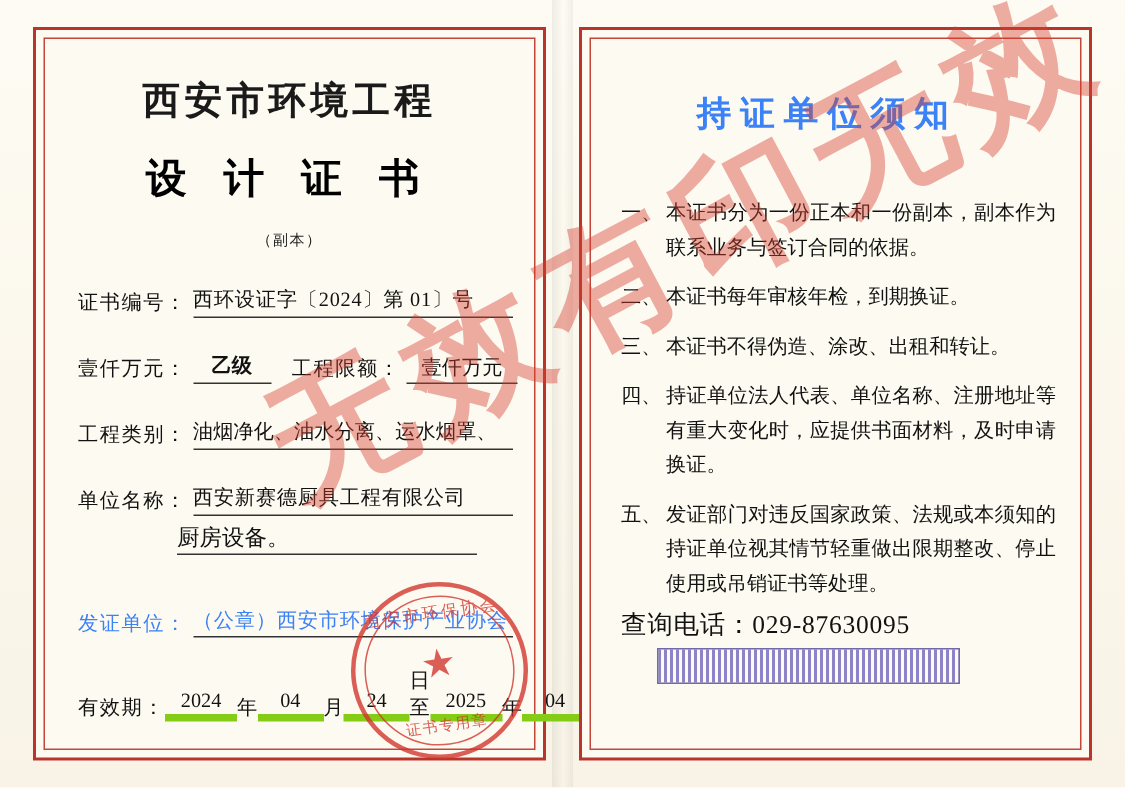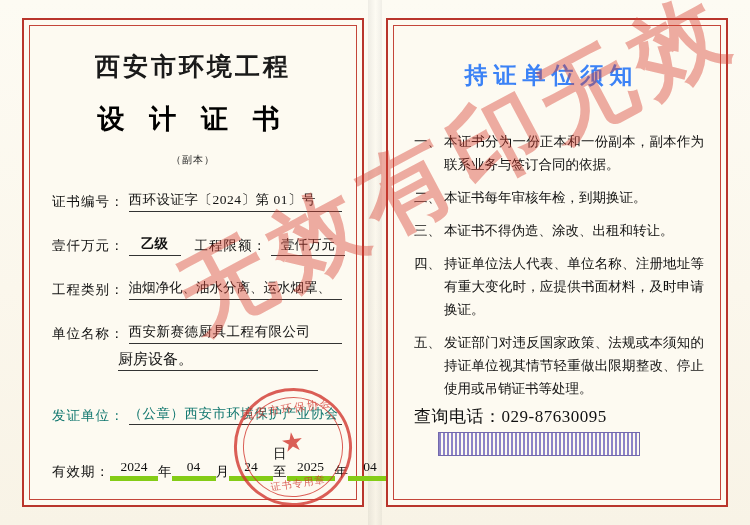--- a/index.html
+++ b/index.html
@@ -147,21 +147,21 @@
     font-size: 15px;
   }
 
   .issuer-row {
     position: absolute;
     left: 28px; right: 20px;
     top: 385px;
     font-size: 13.5px;
     display: flex;
     align-items: flex-end;
-    color: #0f766e;
+    color: #3b82f6;
   }
   .validity-row {
     position: absolute;
     left: 28px; right: 20px;
     top: 425px;
     font-size: 13.5px;
     display: flex;
     align-items: flex-end;
     color: #111;
   }

